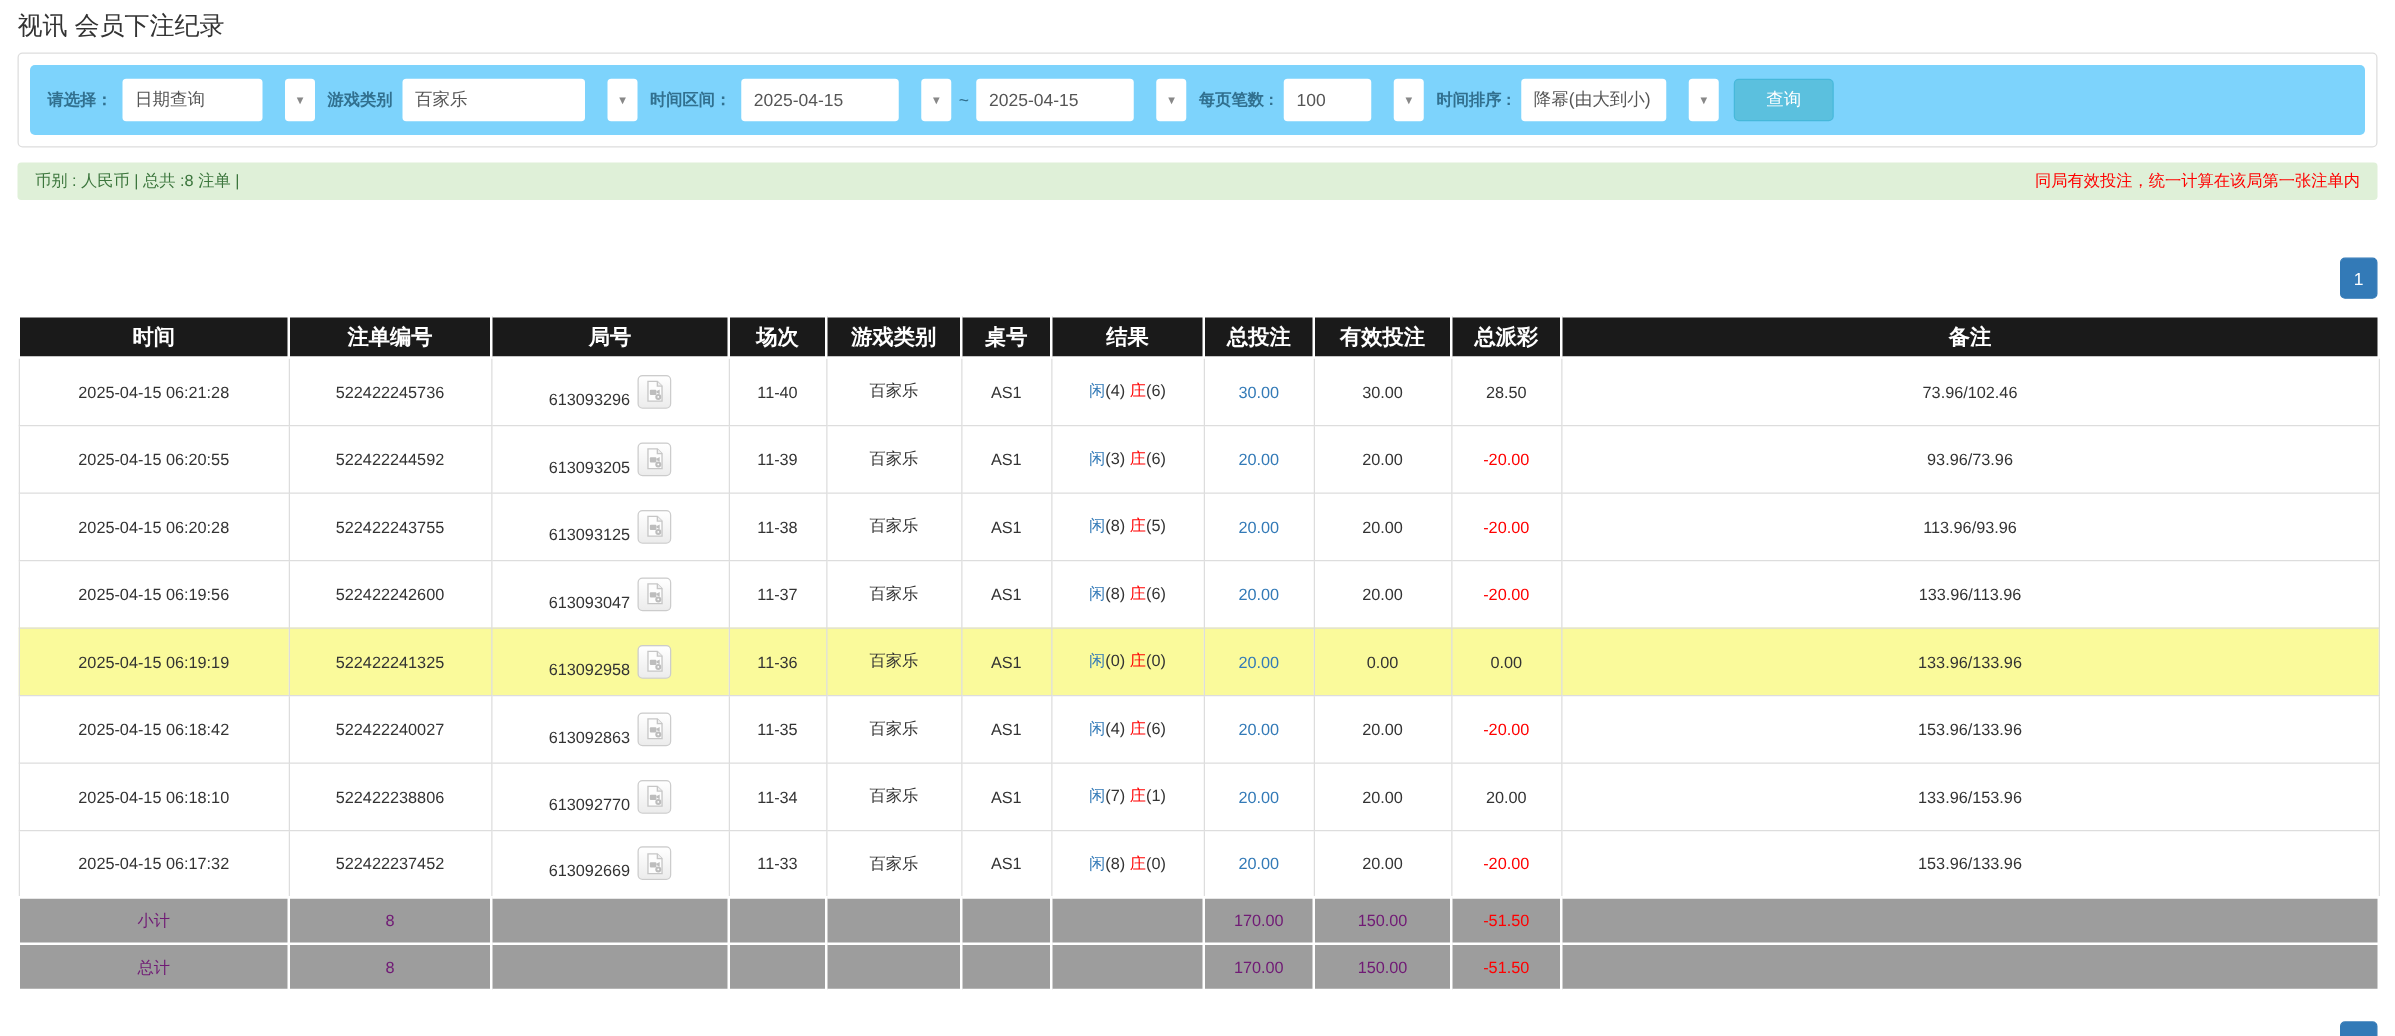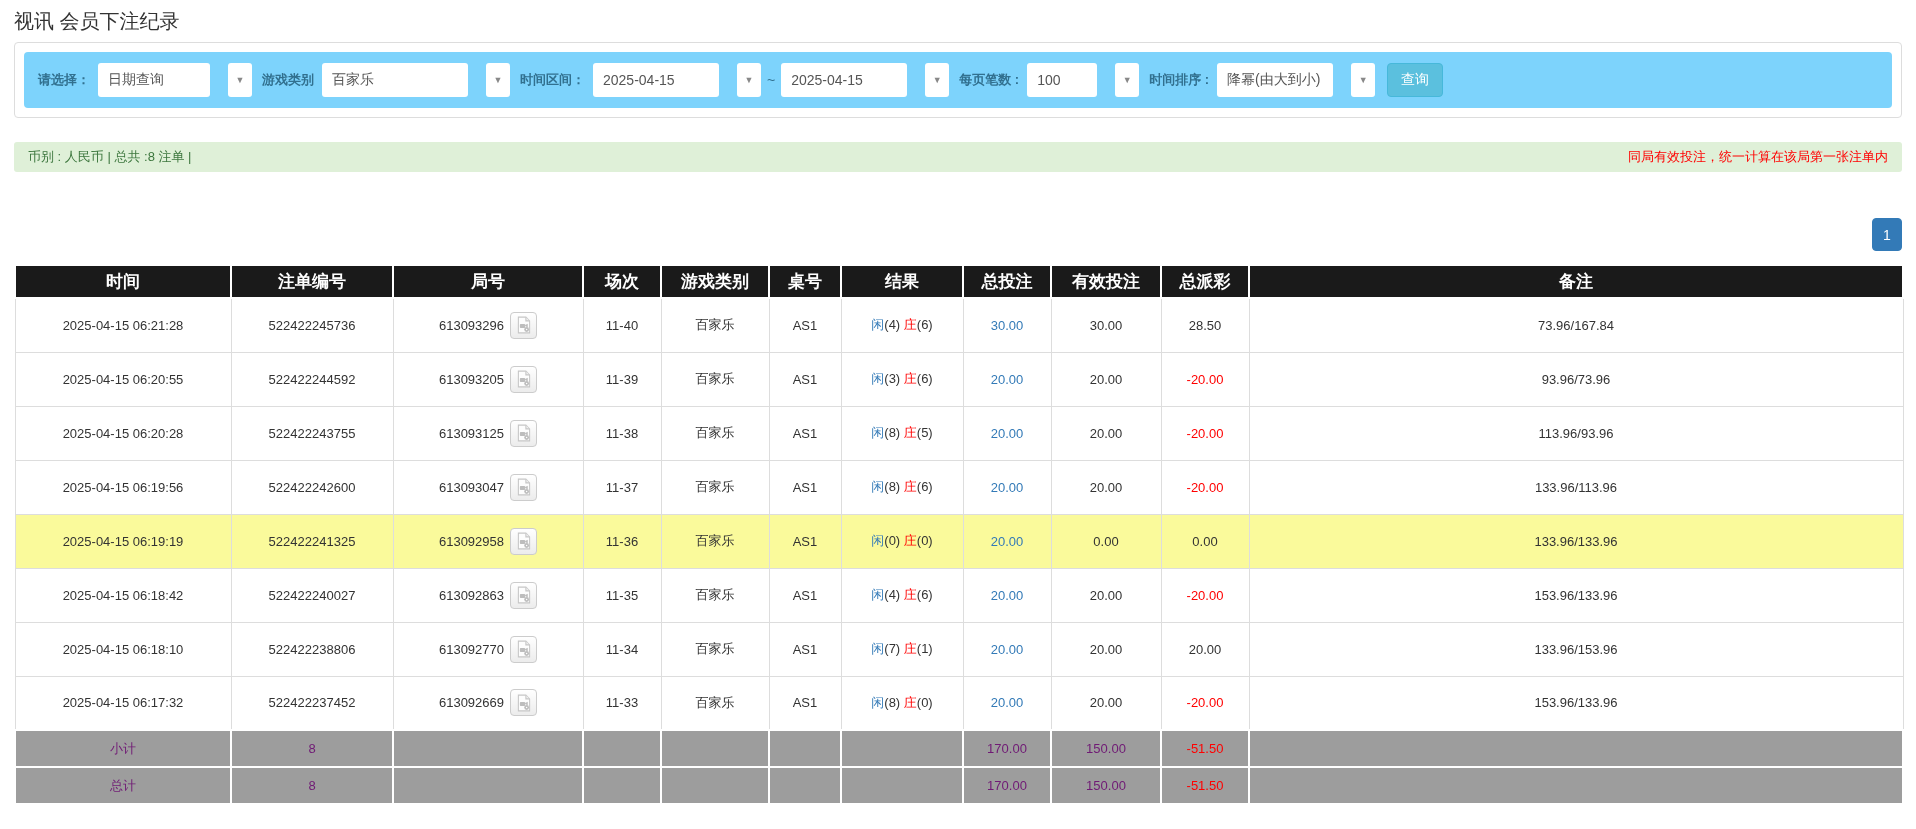--- a/index.html
+++ b/index.html
@@ -16,24 +16,24 @@
                 align-items:center; padding:0 14px; white-space:nowrap; }
   .f-label { font-size:13px; font-weight:bold; color:#31708f; margin:0 8px 0 10px; }
   .f-label:first-child { margin-left:0; }
   .sel { display:flex; gap:18px; height:34px; }
   .sel-text { background:#fff; border-radius:3px; display:flex; align-items:center;
               padding:0 10px; font-size:14px; color:#555; }
   .sel-arrow { background:#fff; border-radius:3px; width:24px; display:flex;
                align-items:center; justify-content:center; color:#888; font-size:9px; }
   .tilde { color:#31708f; font-size:14px; margin:0 6px; }
   .btn-search { margin-left:12px; background:#5bc0de; color:#fff; border:1px solid #46b8da;
-                border-radius:4px; font-size:14px; height:34px; padding:0 13px; cursor:pointer; }
+                border-radius:4px; font-size:14px; height:34px; padding:0 25px; cursor:pointer; }
 
   
-  .summary { margin-top:24px; background:#dff0d8; border-radius:3px; height:30px;
+  .summary { margin-top:12px; background:#dff0d8; border-radius:3px; height:30px;
              display:flex; align-items:center; justify-content:space-between; padding:0 14px; }
   .summary-left { color:#3c763d; font-size:13px; }
   .summary-right { color:#ff0000; font-size:13px; }
 
   
   .pager { margin-top:46px; text-align:right; height:33px; }
   .pager-bottom { margin-top:24px; text-align:right; height:32px; }
   .page-btn { display:inline-block; min-width:30px; height:33px; line-height:33px; text-align:center;
               background:#337ab7; color:#fff; font-size:14px; border:1px solid #337ab7;
               border-radius:4px; cursor:pointer; }
@@ -42,21 +42,21 @@
   table { margin-top:13px; width:1888px; table-layout:fixed; border-collapse:collapse; font-size:13px; }
   thead th { background:#1a1a1a; color:#fff; font-weight:bold; font-size:17px; height:33px;
              border:2px solid #fff; text-align:center; }
   tbody td { background:#fff; border:1px solid #ddd; height:54px; text-align:center; color:#333; }
   tr.highlight td { background:#fafa9b; }
   tfoot td { background:#9d9d9d; color:#701a75; border:2px solid #fff; height:37px; text-align:center; }
   .blue { color:#337ab7; }
   .red { color:#ff0000; }
   a.bet-link { color:#337ab7; text-decoration:none; cursor:pointer; }
   .neg { color:#ff0000 !important; }
-  .round-cell { display:flex; align-items:center; justify-content:center; gap:6px; }
+  .round-cell { display:flex; align-items:flex-end; justify-content:center; gap:6px; }
   .video-btn { width:27px; height:27px; border:1px solid #ccc; border-radius:4px;
                background:linear-gradient(#ffffff,#ececec); display:flex; align-items:center;
                justify-content:center; cursor:pointer; padding:0; }
 </style>
 </head>
 <body>
 
 <div class="wrap">
   <h1 class="page-title">视讯 会员下注纪录</h1>
 
@@ -162,21 +162,21 @@
           <td>11-40</td>
           <td>百家乐</td>
           <td>AS1</td>
           <td>
             <span class="blue">闲</span><span>(4)</span>
             <span class="red">庄</span><span>(6)</span>
           </td>
           <td><a class="bet-link">30.00</a></td>
           <td>30.00</td>
           <td>28.50</td>
-          <td>73.96/167.84</td>
+          <td>73.96/102.46</td>
         </tr>
 
         <tr>
           <td>2025-04-15 06:20:55</td>
           <td>522422244592</td>
           <td>
             <span class="round-cell">
               <span>613093205</span>
               <button class="video-btn">
                 <svg width="18" height="18" viewBox="0 0 24 24">

